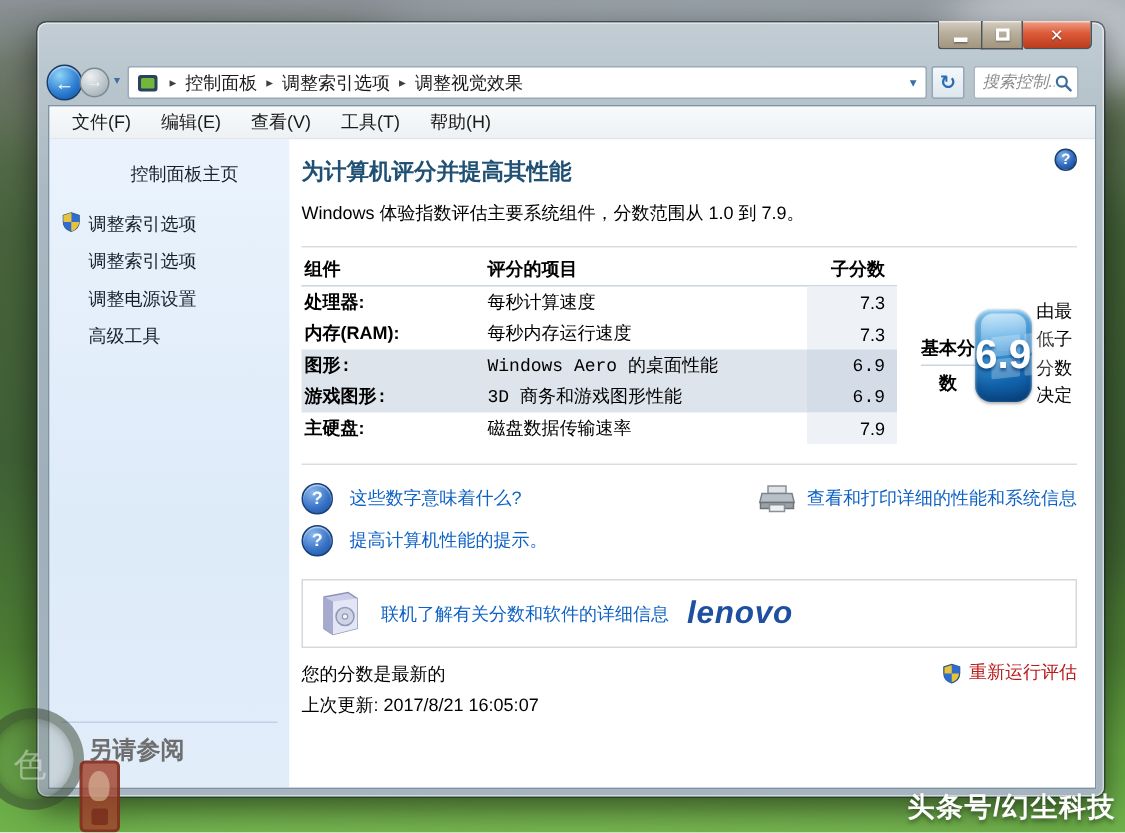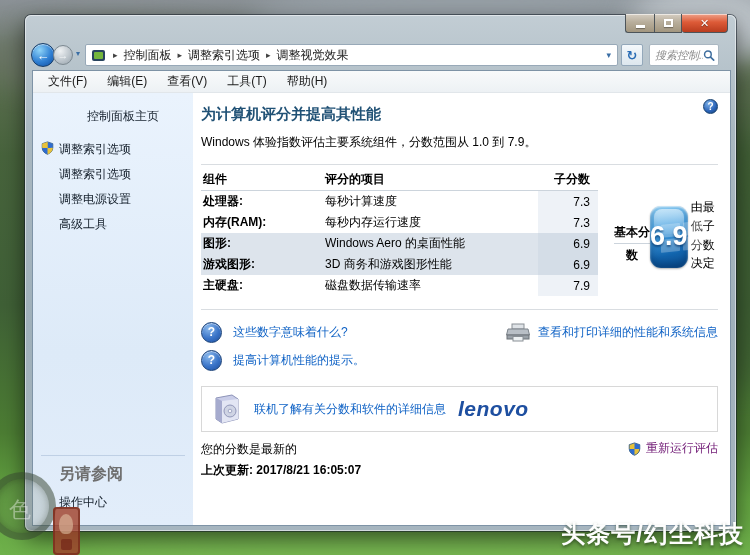--- a/index.html
+++ b/index.html
@@ -81,21 +81,21 @@
   .divider { height:1px; background:#d9dde1; margin-top:13px; }
 
   .table-wrap { display:flex; margin-top:3px; }
   .tbl { flex:1; }
   .thead,.trow { display:grid; grid-template-columns:124px 1fr 60px; align-items:stretch; height:21px; }
   .thead { height:23px; border-bottom:1px solid #ccd4dc; font-weight:bold; }
   .cell { display:flex; align-items:center; }
   .c1 { font-weight:bold; padding-left:2px; }
   .c3 { justify-content:flex-end; padding-right:8px;text-align:center; }
   .trow .c3 { background:#eef2f7; }
-  .trow.hl { background:#dde4ec; }
+  .trow.hl { background:#dde4ec;font-family:Liberation Mono, monospace; }
   .trow.hl .c3 { background:#d4dde7; }
 
   .base-col { width:104px; flex:none; margin-left:16px; display:flex; flex-direction:row; align-items:center; }
   .base-hdr { width:100%; height:23px; line-height:23px; text-align:center; font-weight:bold; border-bottom:1px solid #ccd4dc; }
   .score-tile { width:64px; height:62px; margin-top:9px; border-radius:11px; position:relative;
     display:flex; align-items:center; justify-content:center;
     background:linear-gradient(165deg,#8fd0f5 0%,#47a0e0 38%,#1265ae 75%,#0a4f92 100%);
     box-shadow:inset 0 1px 2px rgba(255,255,255,.75), inset 0 -5px 9px rgba(0,30,70,.4), 0 1px 2px rgba(0,0,0,.3); }
   .score-tile::before { content:""; position:absolute; left:4px; right:4px; top:3px; height:25px; border-radius:8px;
     background:linear-gradient(rgba(255,255,255,.55),rgba(255,255,255,.06)); }
@@ -112,25 +112,25 @@
   .link { color:#0f62c5; margin-left:11px; cursor:pointer; }
   .row-right { margin-left:auto; display:flex; align-items:center; }
   .row-right .link { margin-left:8px; }
 
   .lenovo-box { margin-top:12px; border:1px solid #d8d8d8; height:46px; display:flex; align-items:center; padding:0 10px; position:relative; }
   .lenovo-box .link { margin-left:12px; }
   .brand { position:absolute; left:256px; top:50%; transform:translateY(-50%);
     font-style:italic; font-weight:bold; font-size:21px; letter-spacing:0.5px; color:#1e4fa0; }
 
   .footer { margin-top:9px; position:relative; }
-  .f-line2 { margin-top:4px;font-weight:bold; }
-  .rerun { position:absolute; right:0; top:-1px; display:flex; align-items:center; gap:5px; color:#701a75; cursor:pointer; }
-
-  
-  .wm-text { position:absolute; right:6px; bottom:5px; z-index:60; font-size:24px; font-weight:bold; color:#fdfdfd;
+  .f-line2 { margin-top:4px; }
+  .rerun { position:absolute; right:0; top:-1px; display:flex; align-items:center; gap:5px; color:#b91c1c; cursor:pointer; }
+
+  
+  .wm-text { position:absolute; right:6px; bottom:5px; z-index:60; font-size:18px; font-weight:bold; color:#fdfdfd;
     letter-spacing:1px; text-shadow:0 2px 3px rgba(35,60,25,.6); }
   .wm-ring { position:absolute; left:-12px; top:472px; width:68px; height:68px; border-radius:50%; z-index:55;
     border:7px solid rgba(45,60,40,.42); background:rgba(90,105,80,.18); box-shadow:inset 0 0 8px rgba(25,35,20,.35); }
   .wm-glyph { position:absolute; left:14px; top:16px; font-size:22px; color:rgba(255,255,255,.4); font-family:"Liberation Serif",serif; }
   .wm-seal { position:absolute; left:53px; top:507px; width:27px; height:48px; z-index:56; border-radius:4px;
     background:rgba(160,66,44,.82); box-shadow:inset 0 0 0 2px rgba(116,38,24,.65); }
   .wm-seal::after { content:""; position:absolute; left:6px; top:7px; width:14px; height:20px; border-radius:50% 50% 40% 40%;
     background:rgba(230,200,170,.55); }
   .wm-seal::before { content:""; position:absolute; left:8px; bottom:5px; width:11px; height:11px;
     background:rgba(116,38,24,.7); border-radius:2px; }
@@ -210,21 +210,20 @@
               <path d="M8 8.4 L14.5 8.4 C14.2 12.4 11.4 15 8 16.2 Z" fill="#e8c23a"></path>
               <path d="M8 8.4 L1.5 8.4 C1.8 12.4 4.6 15 8 16.2 Z" fill="#2e6ccf"></path>
             </svg>
             <span>调整索引选项</span>
           </div>
           <div class="side-task">调整索引选项</div>
           <div class="side-task">调整电源设置</div>
           <div class="side-task">高级工具</div>
           <div class="see-also">
             <div class="see-hdr">另请参阅</div>
-            <div class="see-item">操作中心</div>
           </div>
         </div>
 
         <div class="main">
           <div class="help-circle">
               <span>?</span>
             </div>
           <div class="page-title">为计算机评分并提高其性能</div>
           <div class="page-sub">Windows 体验指数评估主要系统组件，分数范围从 1.0 到 7.9。</div>
           <div class="divider"></div>

